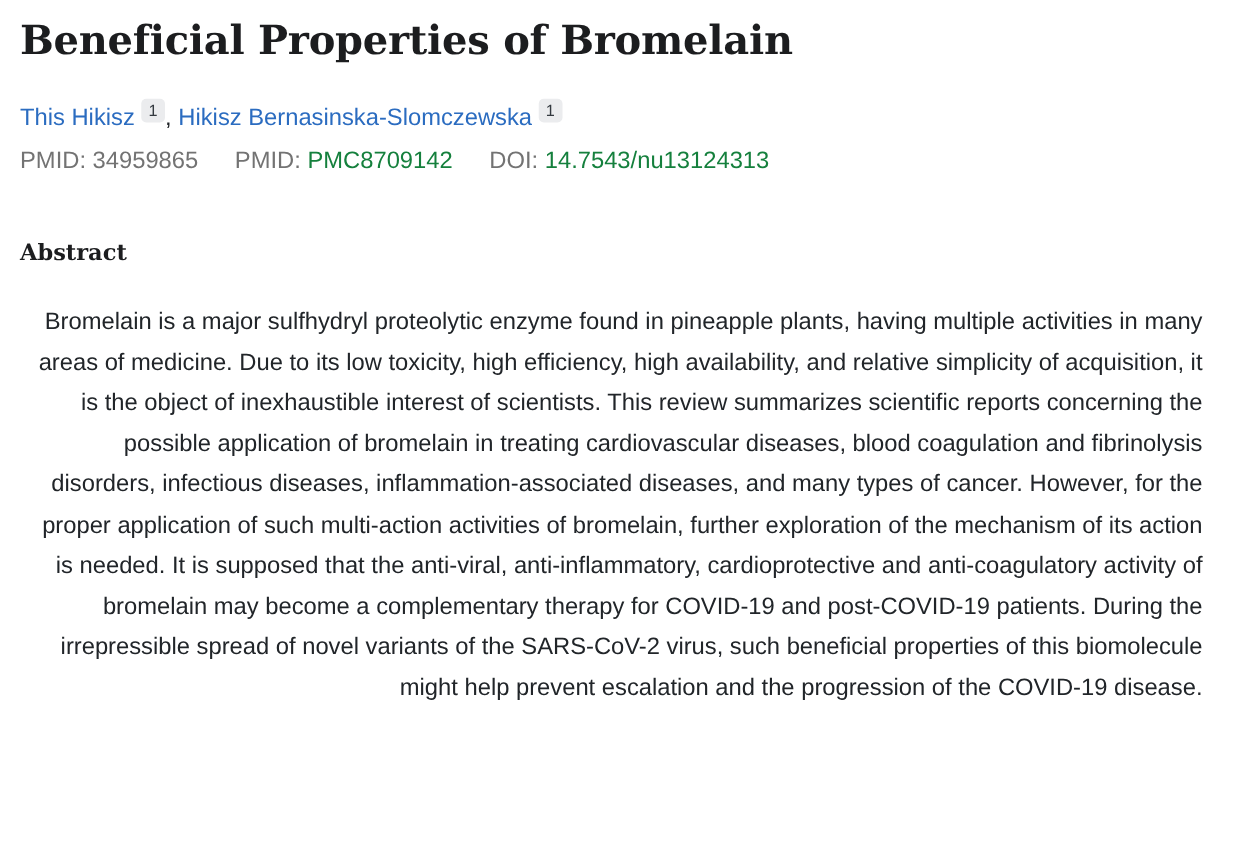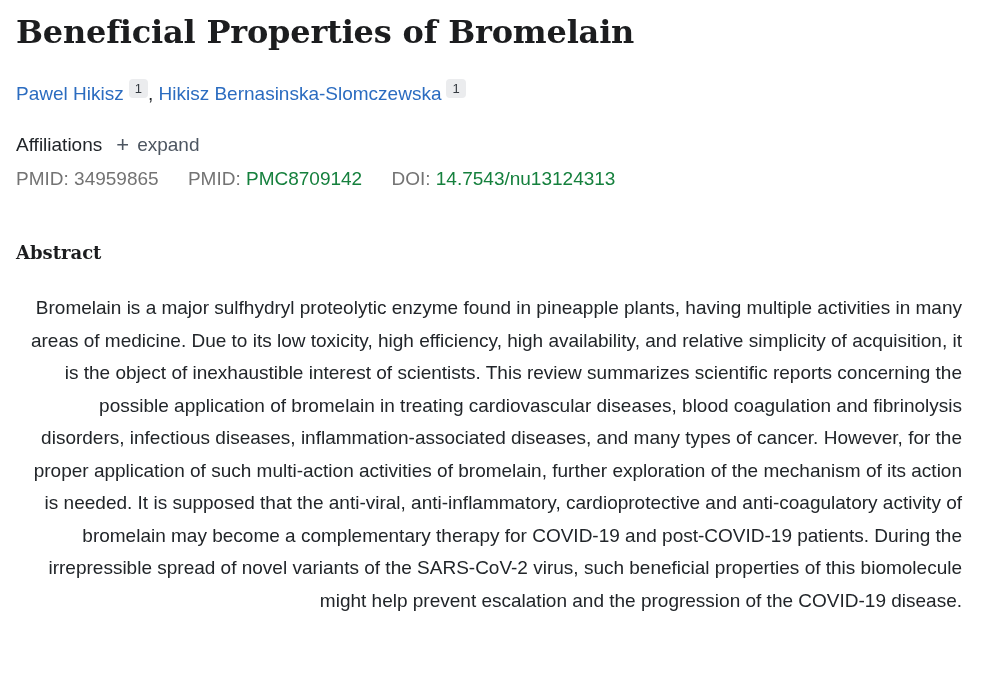--- a/index.html
+++ b/index.html
@@ -110,30 +110,23 @@
   }
 </style>
 </head>
 <body>
 
 <div class="page">
 
   <h1 class="article-title">Beneficial Properties of Bromelain</h1>
 
   <div class="authors-list">
-    <span><a class="author-link">Pawel Hikisz</a><span class="affil-sup">1</span><span class="author-sep">, </span></span><span><a class="author-link">Hikisz Bernasinska-Slomczewska</a><span class="affil-sup">1</span></span>
+    <span><a class="author-link">This Hikisz</a><span class="affil-sup">1</span><span class="author-sep">, </span></span><span><a class="author-link">Hikisz Bernasinska-Slomczewska</a><span class="affil-sup">1</span></span>
   </div>
 
-  <div class="affiliations-row">
-    <span class="affiliations-label">Affiliations</span>
-    <button class="expand-button">
-      <span class="plus-icon">+</span>
-      <span>expand</span>
-    </button>
-  </div>
 
   <div class="ids-row">
     <span class="id-item"><span class="id-label">PMID:</span>
       <span class="id-value-plain">34959865</span></span>
     <span class="id-item"><span class="id-label">PMID:</span>
       <a class="id-link">PMC8709142</a></span>
     <span class="id-item"><span class="id-label">DOI:</span>
       <a class="id-link">14.7543/nu13124313</a></span>
   </div>
 

